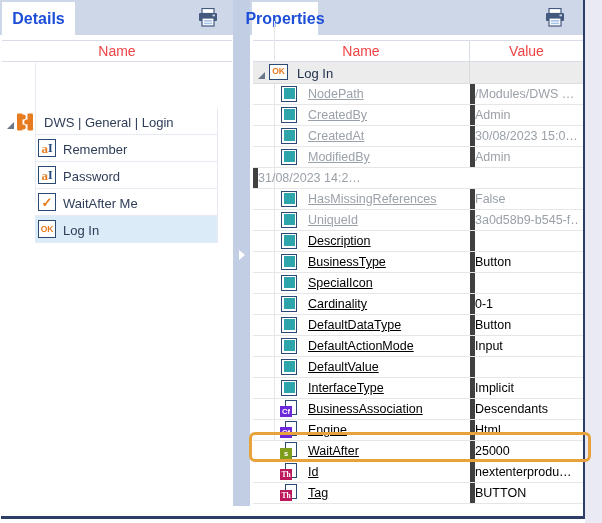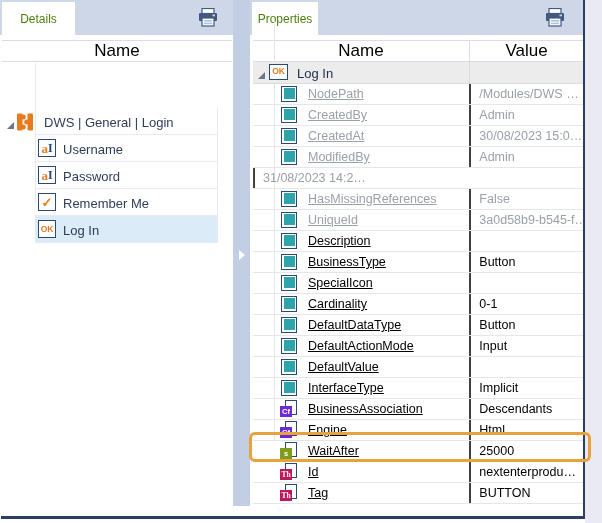--- a/index.html
+++ b/index.html
@@ -10,34 +10,34 @@
   .right-gutter{position:absolute;left:585px;top:0;width:17px;height:523px;background:#eaeaf4;}
   .win-border-right{position:absolute;left:583px;top:0;width:2px;height:518px;background:#2c3d68;}
   .win-border-bottom{position:absolute;left:1px;top:516px;width:584px;height:3px;background:#2c3d68;}
 
   
   .panel{position:absolute;top:0;background:#fff;}
   .panel-left{left:0;width:233px;height:516px;}
   .panel-right{left:250px;width:333px;height:516px;}
   .tabstrip{position:absolute;top:0;left:0;right:0;height:35px;background:#cdd7e8;}
   .tab{position:absolute;top:2px;height:33px;background:#fff;display:flex;align-items:center;
-       justify-content:center;font-weight:normal;font-size:12px;color:#4d7c0f;}
+       justify-content:center;font-weight:bold;font-size:16px;color:#1d4ed8;}
   .tab-details{left:2px;width:73px;}
   .tab-props{left:2px;width:66px;}
   .printer-btn{position:absolute;top:8px;width:22px;height:19px;cursor:pointer;}
   .printer-left{right:14px;}
   .printer-right{right:17px;}
 
   
   .splitter{position:absolute;left:233px;top:0;width:17px;height:506px;background:#c2cee3;}
   .splitter-arrow{position:absolute;left:5px;top:247px;width:8px;height:12px;cursor:pointer;}
 
   
   .grid-header{position:absolute;top:40px;height:20px;border-top:1px solid #d8dce6;border-bottom:1px solid #d8dce6;
-               display:flex;font-size:17px;color:#000000;background:#fff;}
+               display:flex;font-size:14px;color:#ef4444;background:#fff;}
   .hdr-cell{display:flex;align-items:center;justify-content:center;}
   .gh-left{left:2px;width:230px;}
   .gh-right{left:3px;width:330px;}
   .gh-right .hdr-name{width:216px;border-right:1px solid #d8dce6;}
   .gh-right .hdr-value{width:113px;text-align:right;}
   .gh-left .hdr-name{width:100%;}
 
   
   .tree{position:absolute;top:63px;left:2px;width:215px;border-right:1px solid #e7eaf0;margin-top:45px;}
   .tree-gutter-line{position:absolute;left:35px;top:63px;width:1px;height:140px;background:#e7eaf0;z-index:0;}
@@ -60,21 +60,21 @@
   .prop-grid{position:absolute;top:62px;left:3px;width:330px;font-size:12.5px;}
   .prop-root-row{position:relative;height:21px;border-bottom:1px solid #dddddd;background:#ececec;display:flex;}
   .prop-root-row .name-cell{width:216px;border-right:1px solid #d9d9d9;position:relative;}
   .prop-root-row .value-cell{width:113px;}
   .prop-root-label{position:absolute;left:44px;top:50%;transform:translateY(-50%);color:#22324e;font-size:13px;z-index:2;}
   .prop-root-row .expander{top:7px;}
   .prop-root-row .box-icon{position:absolute;left:16px;top:1.5px;width:17px;height:14px;}
   .prop-gutter-line{position:absolute;left:24px;top:21px;width:1px;height:420px;background:#e6e6e6;z-index:0;}
   .prop-row{position:relative;height:20px;border-bottom:1px solid #e6e6e6;display:flex;}
   .prop-row .name-cell{width:217px;position:relative;}
-  .prop-row .value-cell{width:104px;padding-left:8px;border-left:2px solid #404040;display:flex;align-items:center;
+  .prop-row .value-cell{width:104px;border-left:5px solid #404040;display:flex;align-items:center;
                         white-space:nowrap;overflow:hidden;}
   .prop-name{position:absolute;left:55px;top:50%;transform:translateY(-50%);white-space:nowrap;z-index:2;text-decoration:underline;}
   .prop-row.muted .prop-name,.prop-row.muted .value-cell{color:#9ba1a9;}
   .prop-row.dark  .prop-name,.prop-row.dark  .value-cell{color:#000000;}
 
   .field-icon{position:absolute;left:28px;top:1.5px;width:11px;height:11px;border:1.2px solid #2a4a73;
               background:#fff;padding:1.6px;z-index:2;}
   .field-icon .fill{width:100%;height:100%;background:#2da5aa;}
   .doc-icon{position:absolute;left:27px;top:1px;width:18px;height:18px;z-index:2;}
   .doc-icon .page{position:absolute;right:1px;top:0;width:10px;height:13px;background:#fff;border:1.2px solid #2a4a73;}
@@ -122,34 +122,34 @@
               <rect x="12.5" y="1.5" width="5.5" height="17" rx="1" fill="#e77b1f"></rect>
               <circle cx="11.7" cy="10" r="2.5" fill="#e77b1f"></circle>
             </svg></span>
           <span class="tree-label">DWS | General | Login</span>
         </div>
         <div class="tree-row child">
           <span class="box-icon">
             <span class="ai-a">a</span>
             <span class="ai-i">I</span>
           </span>
-          <span class="tree-label">Username</span>
+          <span class="tree-label">Remember</span>
         </div>
         <div class="tree-row child">
           <span class="box-icon">
             <span class="ai-a">a</span>
             <span class="ai-i">I</span>
           </span>
           <span class="tree-label">Password</span>
         </div>
         <div class="tree-row child">
           <span class="box-icon">
             <span class="chk">✓</span>
           </span>
-          <span class="tree-label">Remember Me</span>
+          <span class="tree-label">WaitAfter Me</span>
         </div>
         <div class="tree-row child selected">
           <div class="row-hl"></div>
           <span class="box-icon">
             <span class="okg">OK</span>
           </span>
           <span class="tree-label">Log In</span>
         </div>
       </div>
   </div>

